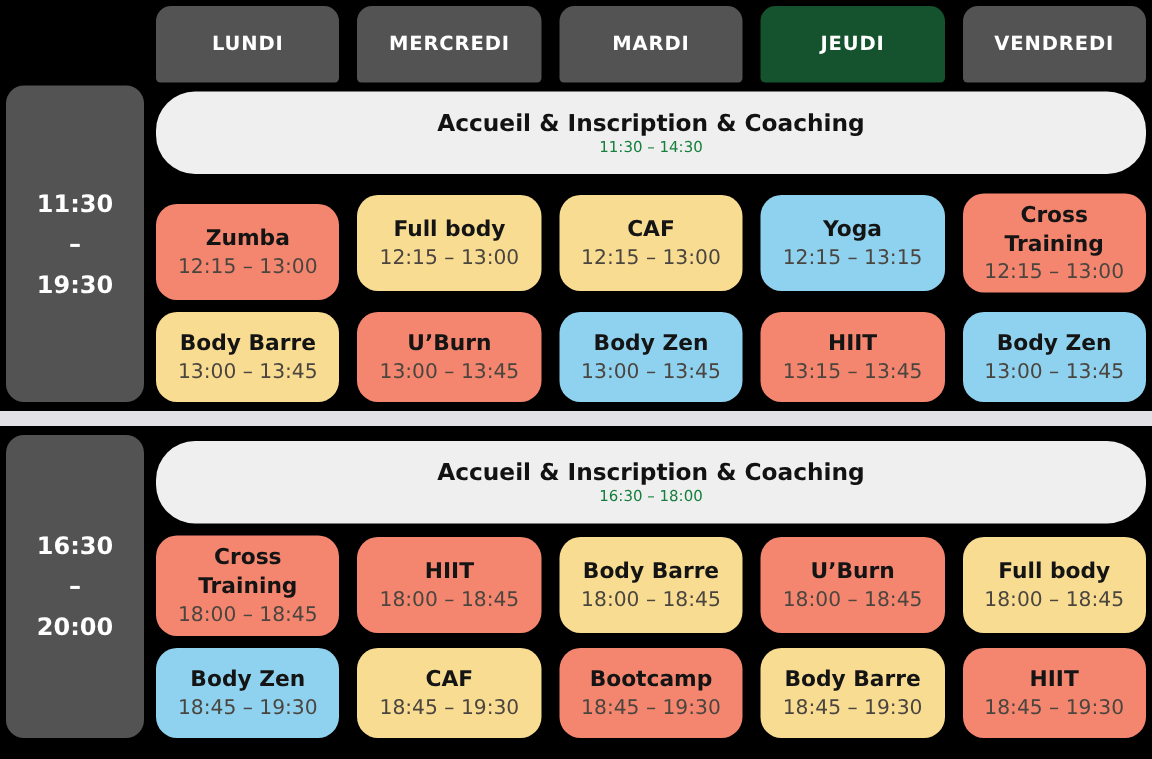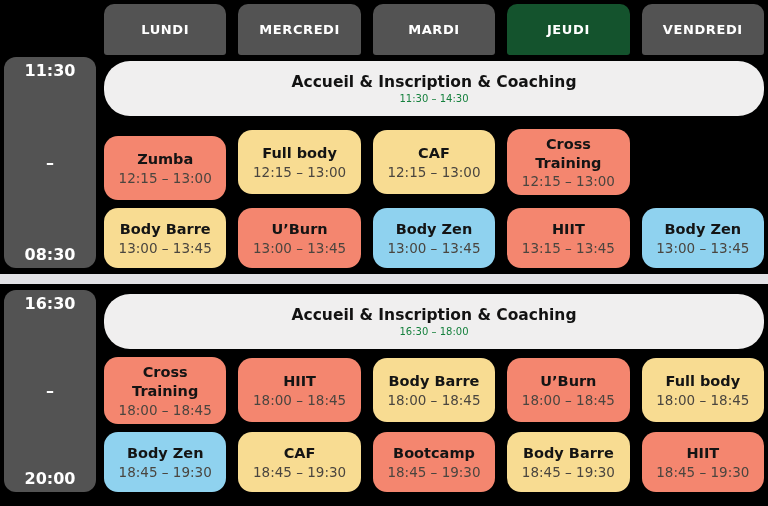--- a/index.html
+++ b/index.html
@@ -17,21 +17,21 @@
     border-radius: 10px 10px 3px 3px;
     color: #fff; font-weight: bold; font-size: 13px; letter-spacing: .6px;
     display: flex; align-items: center; justify-content: center;
   }
   .section {
     display: grid; grid-template-columns: 92px 1fr; column-gap: 8px;
     margin: 2px 4px 0 4px;
   }
   .time-block {
     border-radius: 12px; color: #fff; font-weight: bold; font-size: 16px;
-    display: flex; flex-direction: column; align-items: center; justify-content: space-between;
+    display: flex; flex-direction: column; align-items: center; justify-content: center;
     line-height: 1.7; text-align: center;
   }
   .section-content { display: flex; flex-direction: column; }
   .banner {
     margin-top: 4px; height: 55px; border-radius: 26px;
     display: flex; flex-direction: column; align-items: center; justify-content: center;
     text-align: center;
   }
   .banner-title { font-size: 15.5px; font-weight: 800; color: #121212; }
   .banner-time  { font-size: 10px; color: #15803d; margin-top: 2px; }
@@ -57,39 +57,43 @@
   <div class="day-tab" style="background: rgb(83, 83, 83);">MERCREDI</div>
   <div class="day-tab" style="background: rgb(83, 83, 83);">MARDI</div>
   <div class="day-tab" style="background: #14532d;">JEUDI</div>
   <div class="day-tab" style="background: rgb(83, 83, 83);">VENDREDI</div>
 </div>
 
 <div class="section">
   <div class="time-block" style="background: rgb(83, 83, 83);">
     <span>11:30</span>
     <span>–</span>
-    <span>08:30</span>
+    <span>19:30</span>
   </div>
   <div class="section-content">
     <div class="banner" style="background: rgb(240, 239, 239);">
       <div class="banner-title">Accueil &amp; Inscription &amp; Coaching</div>
       <div class="banner-time">11:30 – 14:30</div>
     </div>
     <div class="card-row row-1">
       <div class="card" style="background: rgb(244, 134, 111); margin-top: 12px;">
         <div class="card-title">Zumba</div>
         <div class="card-time">12:15 – 13:00</div>
       </div>
       <div class="card" style="background: rgb(248, 220, 146);">
         <div class="card-title">Full body</div>
         <div class="card-time">12:15 – 13:00</div>
       </div>
       <div class="card" style="background: rgb(248, 220, 146);">
         <div class="card-title">CAF</div>
         <div class="card-time">12:15 – 13:00</div>
+      </div>
+      <div class="card" style="background: rgb(143, 210, 239);">
+        <div class="card-title">Yoga</div>
+        <div class="card-time">12:15 – 13:15</div>
       </div>
       <div class="card" style="background: rgb(244, 134, 111);">
         <div class="card-title">Cross Training</div>
         <div class="card-time">12:15 – 13:00</div>
       </div>
     </div>
     <div class="card-row row-2">
       <div class="card" style="background: rgb(248, 220, 146);">
         <div class="card-title">Body Barre</div>
         <div class="card-time">13:00 – 13:45</div>

